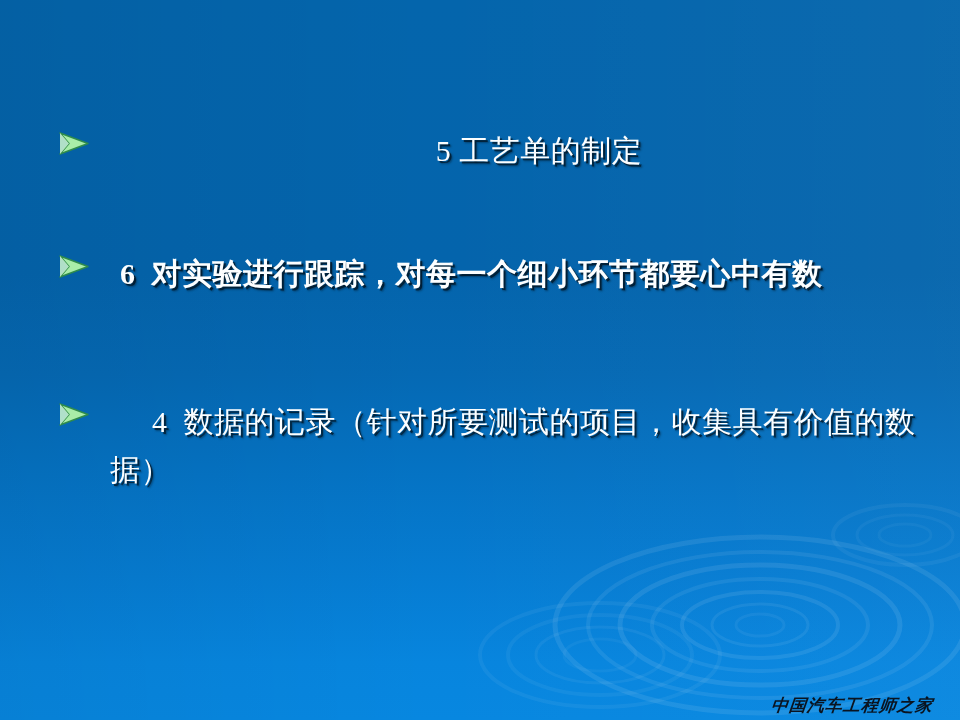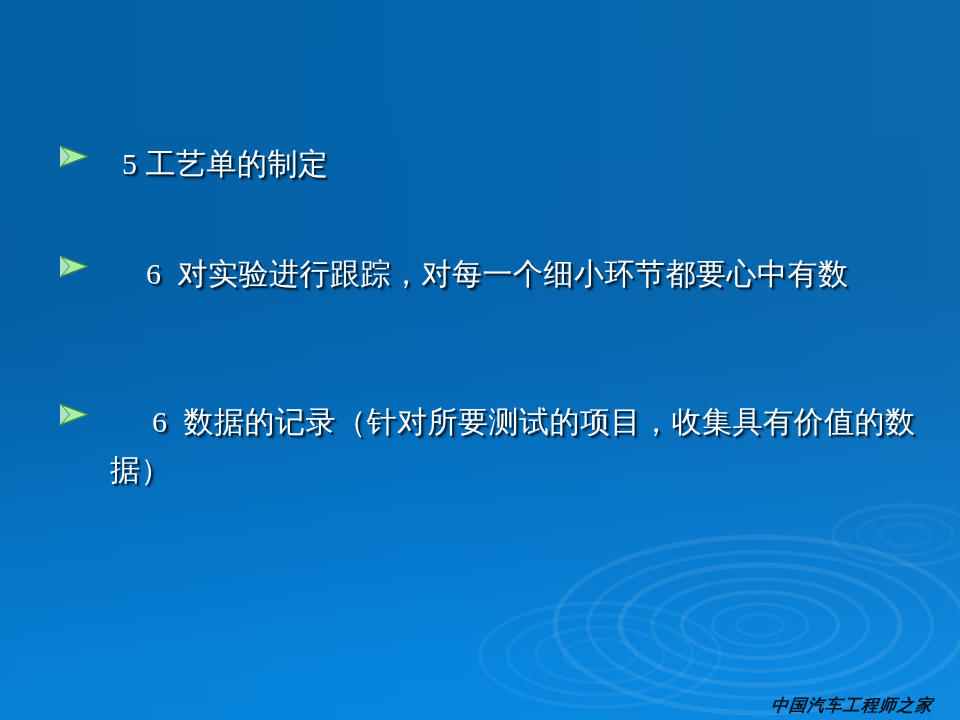--- a/index.html
+++ b/index.html
@@ -73,26 +73,26 @@
     font-size: 30px;
     line-height: 48px;
     letter-spacing: 0.5px;
     text-shadow:
       2px 2px 0px rgba(0,0,0,0.55),
       3px 3px 2px rgba(0,0,0,0.35);
     white-space: pre-wrap;
   }
 
   
-  #row-1 { left: 56px; top: 140px; }
+  #row-1 { left: 56px; top: 127px; text-align: center; }
   #row-1 .bullet-text { margin-left: 66px; }
 
   
   #row-2 { left: 56px; top: 250px; }
-  #row-2 .bullet-text { margin-left: 82px; text-indent: 8px; }
+  #row-2 .bullet-text { margin-left: 56px; text-indent: 8px; font-weight: bold; }
 
   
   #row-3 { left: 56px; top: 398px; }
   #row-3 .bullet-text { margin-left: 54px; text-indent: 42px; }
 
   
   .watermark {
     position: absolute;
     right: 8px;
     bottom: 4px;
@@ -178,21 +178,21 @@
         <path d="M4 6 L13 16.5 L4 27 Z" fill="#CFF6CE" opacity="0.85"></path>
       </svg>
       <span class="bullet-text">6  对实验进行跟踪，对每一个细小环节都要心中有数</span>
     </div>
 
     <div class="bullet-row" id="row-3">
       <svg class="bullet-marker" viewBox="0 0 40 34" xmlns="http://www.w3.org/2000/svg">
         <path d="M4 6 L32 16.5 L4 27 L13 16.5 Z" fill="#A9EDA8" stroke="#2F8B4C" stroke-width="1.4" stroke-linejoin="round"></path>
         <path d="M4 6 L13 16.5 L4 27 Z" fill="#CFF6CE" opacity="0.85"></path>
       </svg>
-      <span class="bullet-text">6  数据的记录（针对所要测试的项目，收集具有价值的数据）</span>
+      <span class="bullet-text">4  数据的记录（针对所要测试的项目，收集具有价值的数据）</span>
     </div>
 
   </div>
 
   <div class="watermark">
     <span class="wm-cn">中国汽车工程师之家</span>
   </div>
 
 </div>
 

